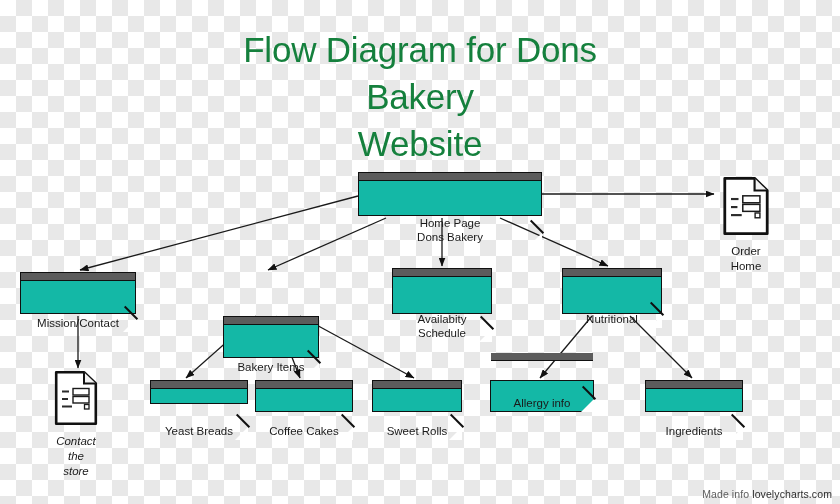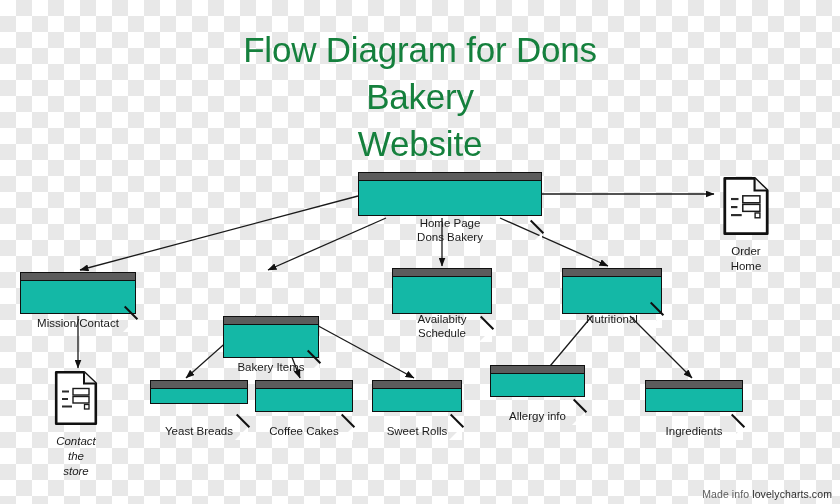--- a/index.html
+++ b/index.html
@@ -217,21 +217,21 @@
         <div class="node-body">Yeast Breads<span class="fold"></span></div>
       </div>
       <div class="node" style="left: 255px; top: 380px; width: 98px; height: 32px;">
         <div class="node-header"></div>
         <div class="node-body">Coffee Cakes<span class="fold"></span></div>
       </div>
       <div class="node" style="left: 372px; top: 380px; width: 90px; height: 32px;">
         <div class="node-header"></div>
         <div class="node-body">Sweet Rolls<span class="fold"></span></div>
       </div>
-      <div class="node" style="left: 490px; top: 365px; width: 95px; height: 32px;">
+      <div class="node" style="left: 490px; top: 380px; width: 104px; height: 32px; justify-content: flex-end;">
         <div class="node-header"></div>
         <div class="node-body">Allergy info<span class="fold"></span></div>
       </div>
       <div class="node" style="left: 645px; top: 380px; width: 98px; height: 32px;">
         <div class="node-header"></div>
         <div class="node-body">Ingredients<span class="fold"></span></div>
       </div>
     </div>
 
   <div class="watermark">

